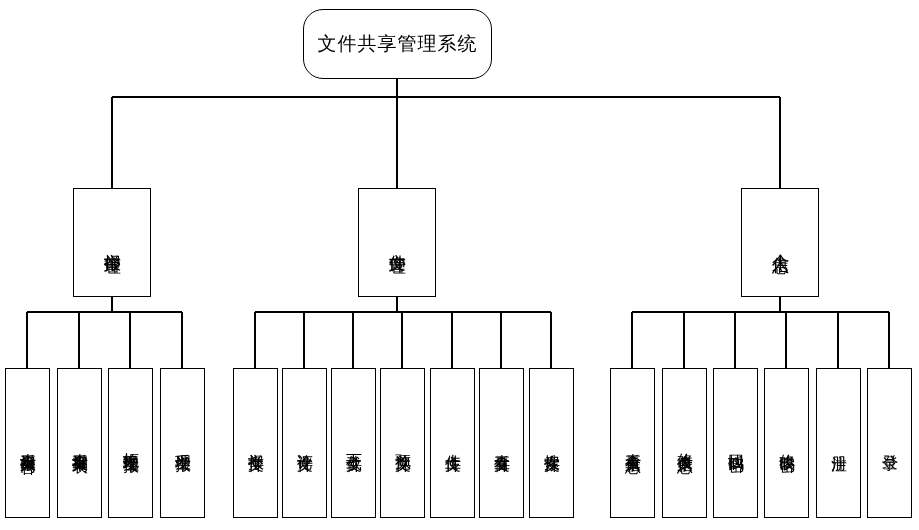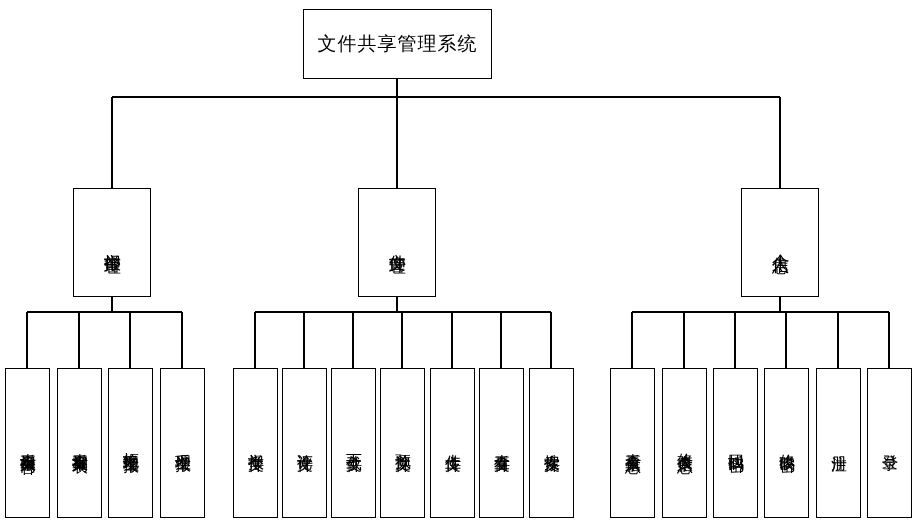--- a/index.html
+++ b/index.html
@@ -93,21 +93,21 @@
       <path d="M632,312 L889,312"></path>
       <path d="M632,312 L632,368"></path>
       <path d="M684,312 L684,368"></path>
       <path d="M735,312 L735,368"></path>
       <path d="M786,312 L786,368"></path>
       <path d="M838,312 L838,368"></path>
       <path d="M889,312 L889,368"></path>
     </g>
   </svg>
 
-  <div class="node root" style="left:303px; top:9px; width:189px; height:70px;">
+  <div class="node root" style="left:303px; top:9px; width:189px; height:70px;border-radius:20px;">
     <span class="node-label">文件共享管理系统</span>
   </div>
 
   <div class="node vert" style="left:73px; top:188px; width:78px; height:109px;">
     <span class="node-label">举报管理</span>
   </div>
   <div class="node vert" style="left:358px; top:188px; width:78px; height:109px;">
     <span class="node-label">文件管理</span>
   </div>
   <div class="node vert" style="left:741px; top:188px; width:78px; height:109px;">

